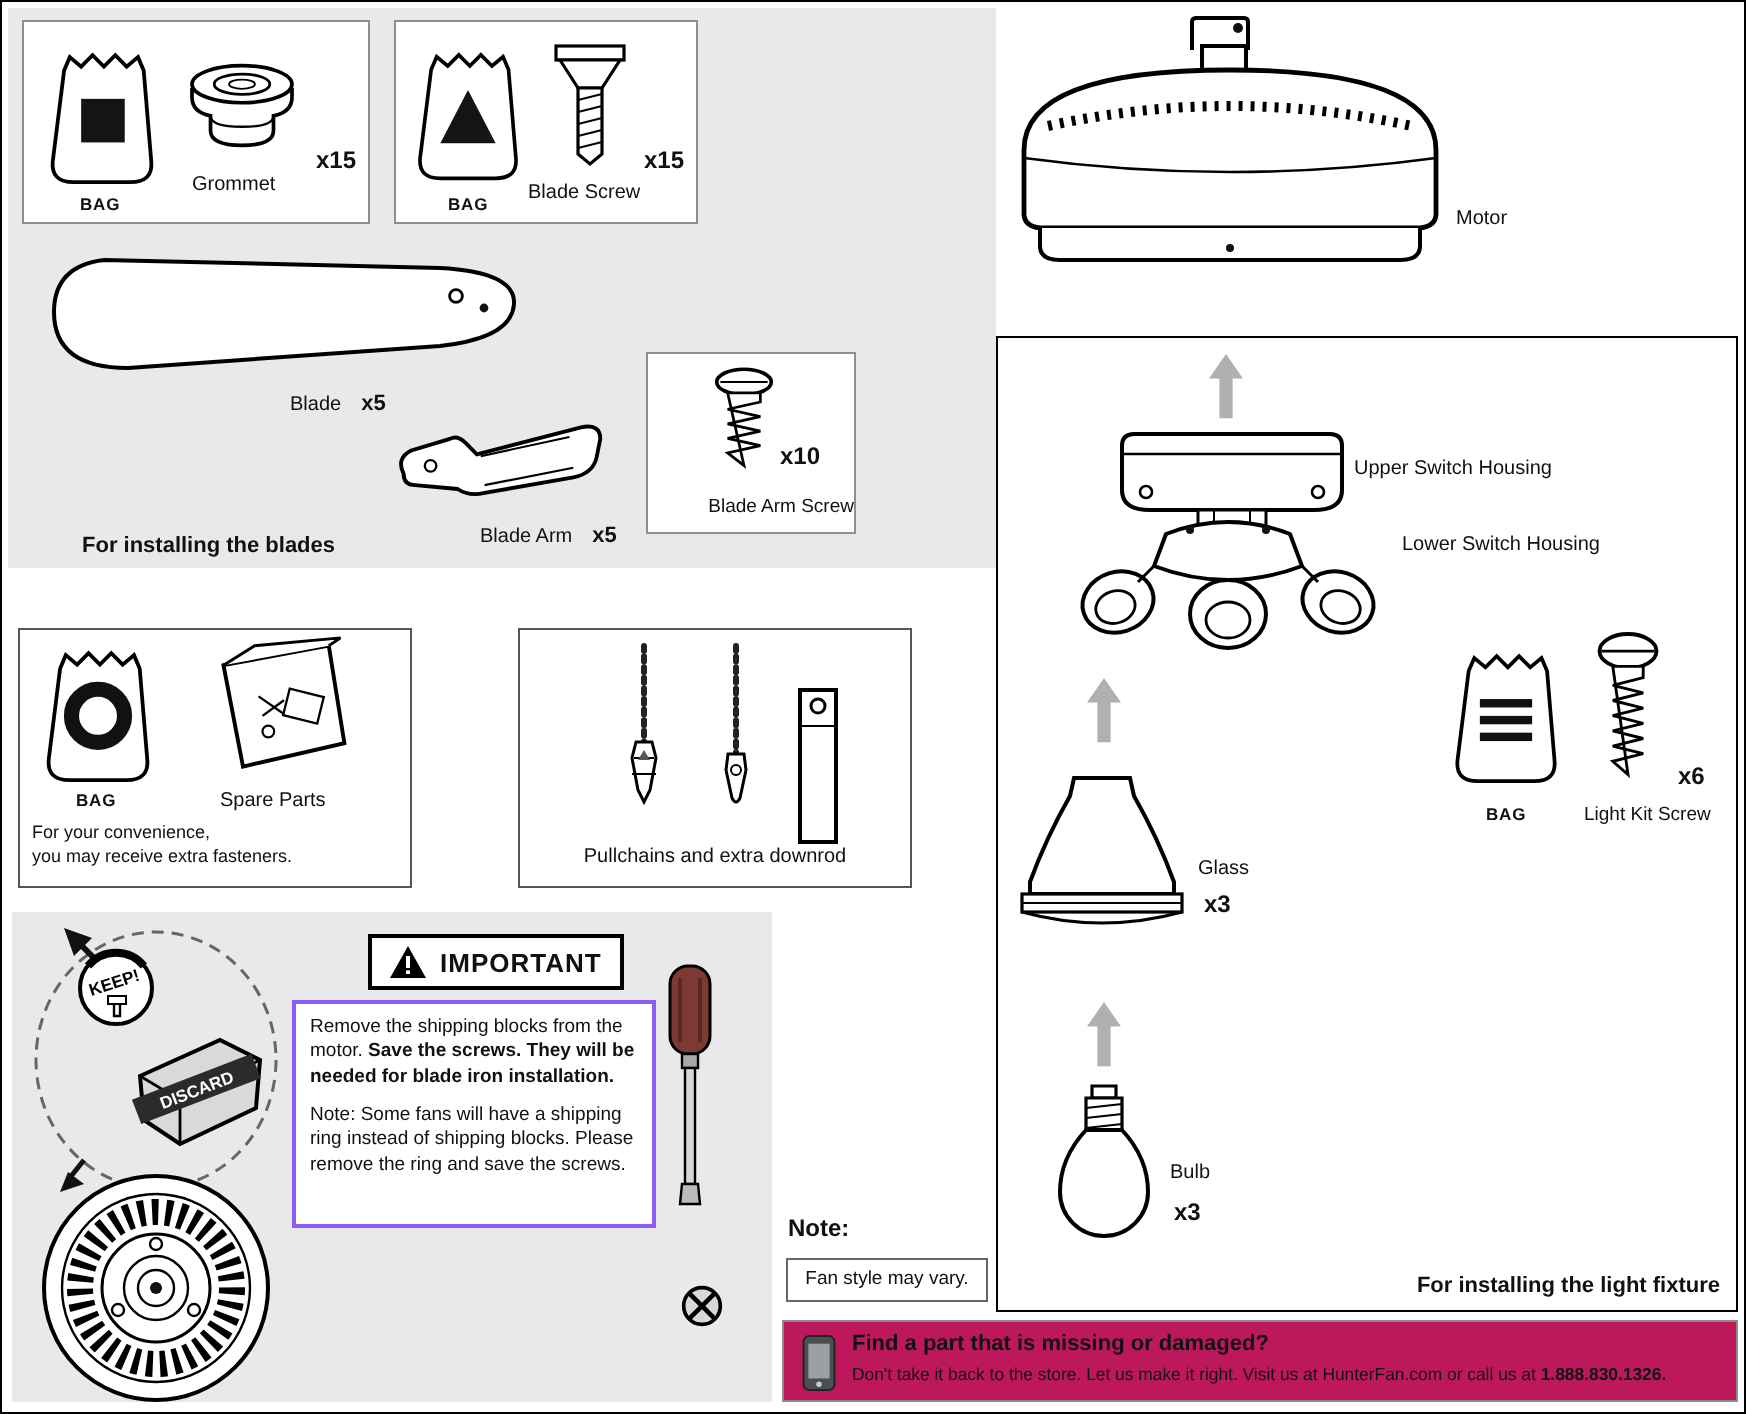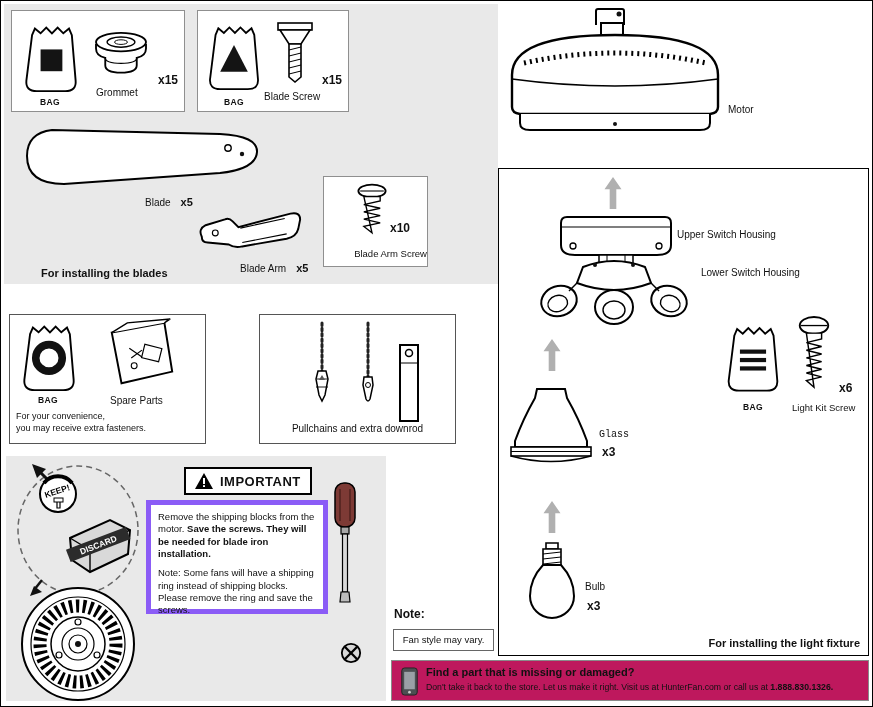--- a/index.html
+++ b/index.html
@@ -13,21 +13,21 @@
   .lbl { font-size:10px; white-space:nowrap; }
   .lbl-sm { font-size:9.5px; white-space:nowrap; }
   .qty { font-size:12px; font-weight:bold; white-space:nowrap; }
   .bag-lbl { font-size:8.5px; font-weight:bold; letter-spacing:.4px; }
   .prenote { white-space:pre-line; font-size:9px; line-height:1.3; }
   .label-row { display:flex; gap:10px; align-items:baseline;padding-left:36px; }
   svg { display:block; }
   .outlined-box { background:#fff; border:1px solid #555; }
   #important-header { background:#fff; border:2.5px solid #000; display:flex; align-items:center; gap:6px; padding-left:8px; }
   #important-header span { font-weight:bold; font-size:13px; letter-spacing:.5px; }
-  #warn-box { background:#fff; border:5px solid #8b5cf6; padding:6px 7px; font-size:9.5px; line-height:1.3; }
+  #warn-box { background:#fff; border:2px solid #8b5cf6; padding:6px 7px; font-size:9.5px; line-height:1.3; }
   #warn-box p + p { margin-top:7px; }
   #footer-bar { background:#be185d; border:1px solid #8a8a8a; }
   #footer-title { font-weight:bold; font-size:11px; }
   #footer-body { font-size:8.7px; }
   #style-note-box { background:#fff; border:1px solid #666; text-align:center; font-size:9.5px; line-height:20px; }
 </style>
 </head>
 <body>
 
 <div id="page">
@@ -165,21 +165,21 @@
     <svg class="abs" style="left:44px; top:170px;" width="18" height="34" viewBox="0 0 18 36">
       <use href="#arrow-up" fill="#b0b0b0"></use>
     </svg>
 
     <svg class="abs" style="left:8px; top:216px;" width="88" height="88" viewBox="0 0 88 88">
       <path d="M30,4 L58,4 L60,13 Q72,34 80,56 L80,62 L8,62 L8,56 Q16,34 28,13 Z" fill="#fff" stroke="#000" stroke-width="2"></path>
       <rect x="4" y="62" width="80" height="9" fill="#fff" stroke="#000" stroke-width="1.6"></rect>
       <line x1="4" y1="66.5" x2="84" y2="66.5" stroke="#000" stroke-width="1"></line>
       <path d="M4,71 Q44,82 84,71" fill="none" stroke="#000" stroke-width="1.6"></path>
     </svg>
-    <span class="abs lbl" style="left:100px; top:260px;font-family:Liberation Mono, monospace;">Glass</span>
+    <span class="abs lbl" style="left:100px; top:260px;">Glass</span>
     <span class="abs qty" style="left:103px; top:276px;">x3</span>
 
     <svg class="abs" style="left:44px; top:332px;" width="18" height="34" viewBox="0 0 18 36">
       <use href="#arrow-up" fill="#b0b0b0"></use>
     </svg>
 
     <svg class="abs" style="left:26px; top:372px;" width="54" height="88" viewBox="0 0 54 88">
       <path d="M21,2 L33,2 L33,8 L21,8 Z" fill="#fff" stroke="#000" stroke-width="1.6"></path>
       <path d="M18,8 L36,8 L36,24 L18,24 Z" fill="#fff" stroke="#000" stroke-width="1.6"></path>
       <line x1="18" y1="13" x2="36" y2="11" stroke="#000" stroke-width="1"></line>

